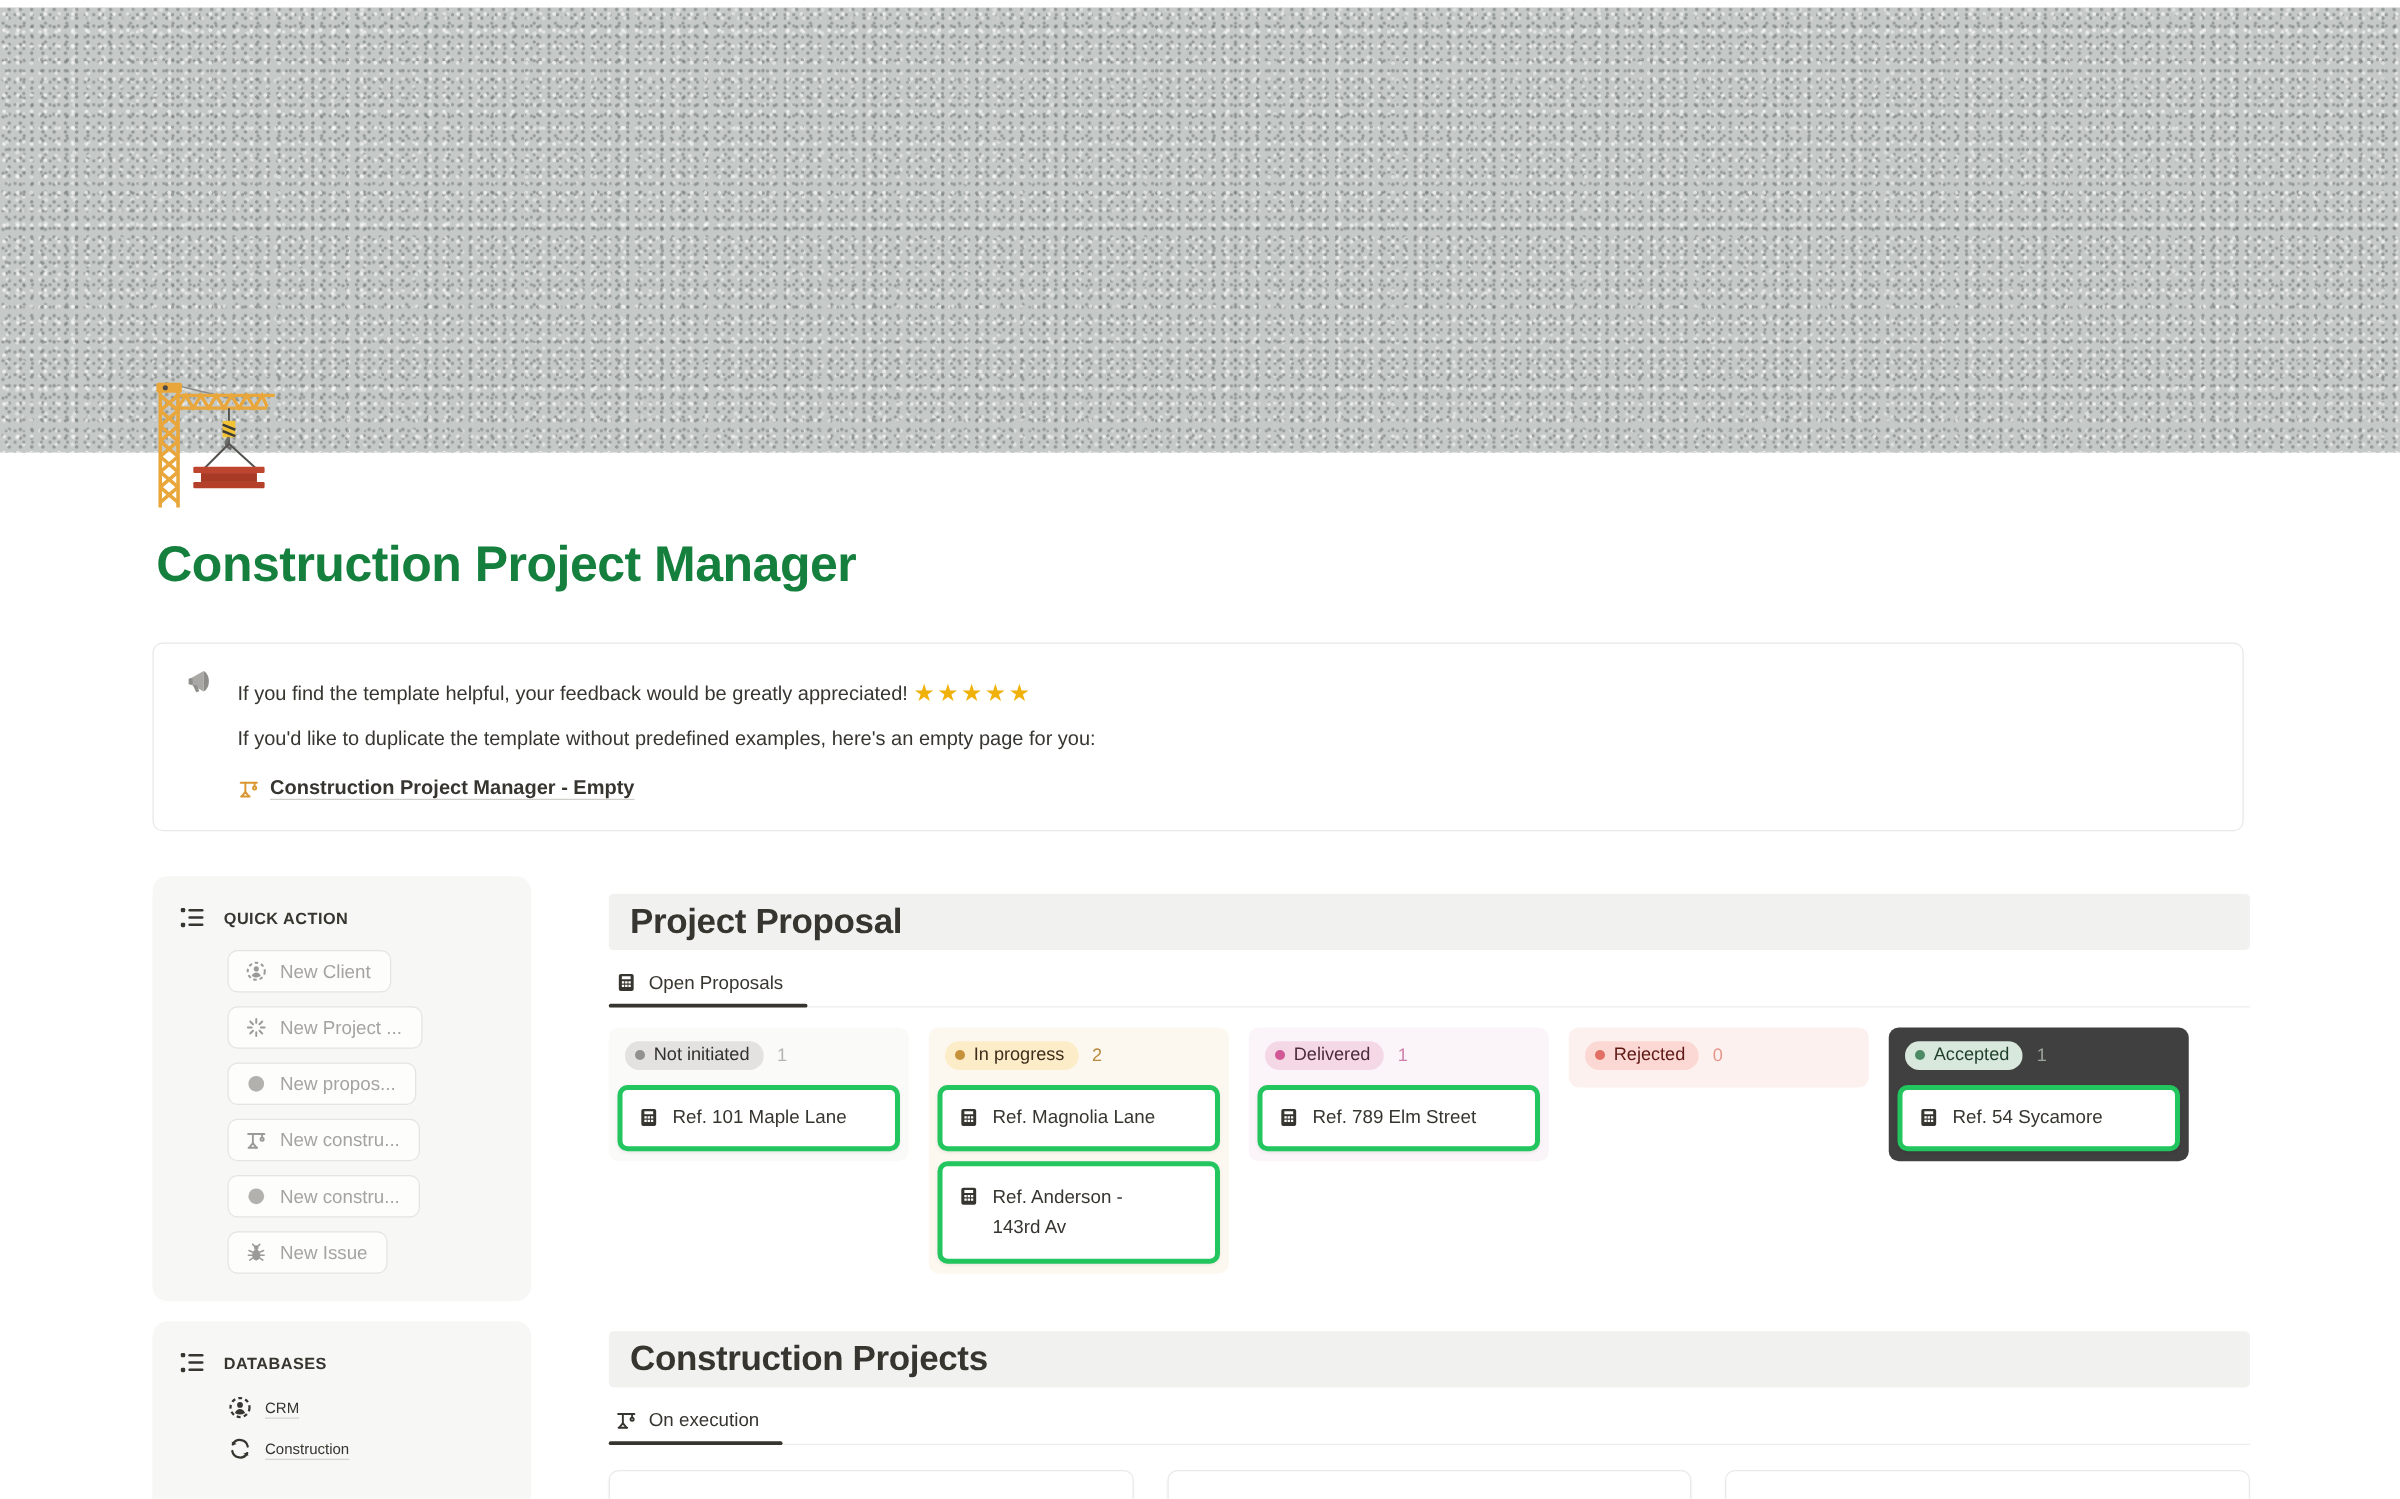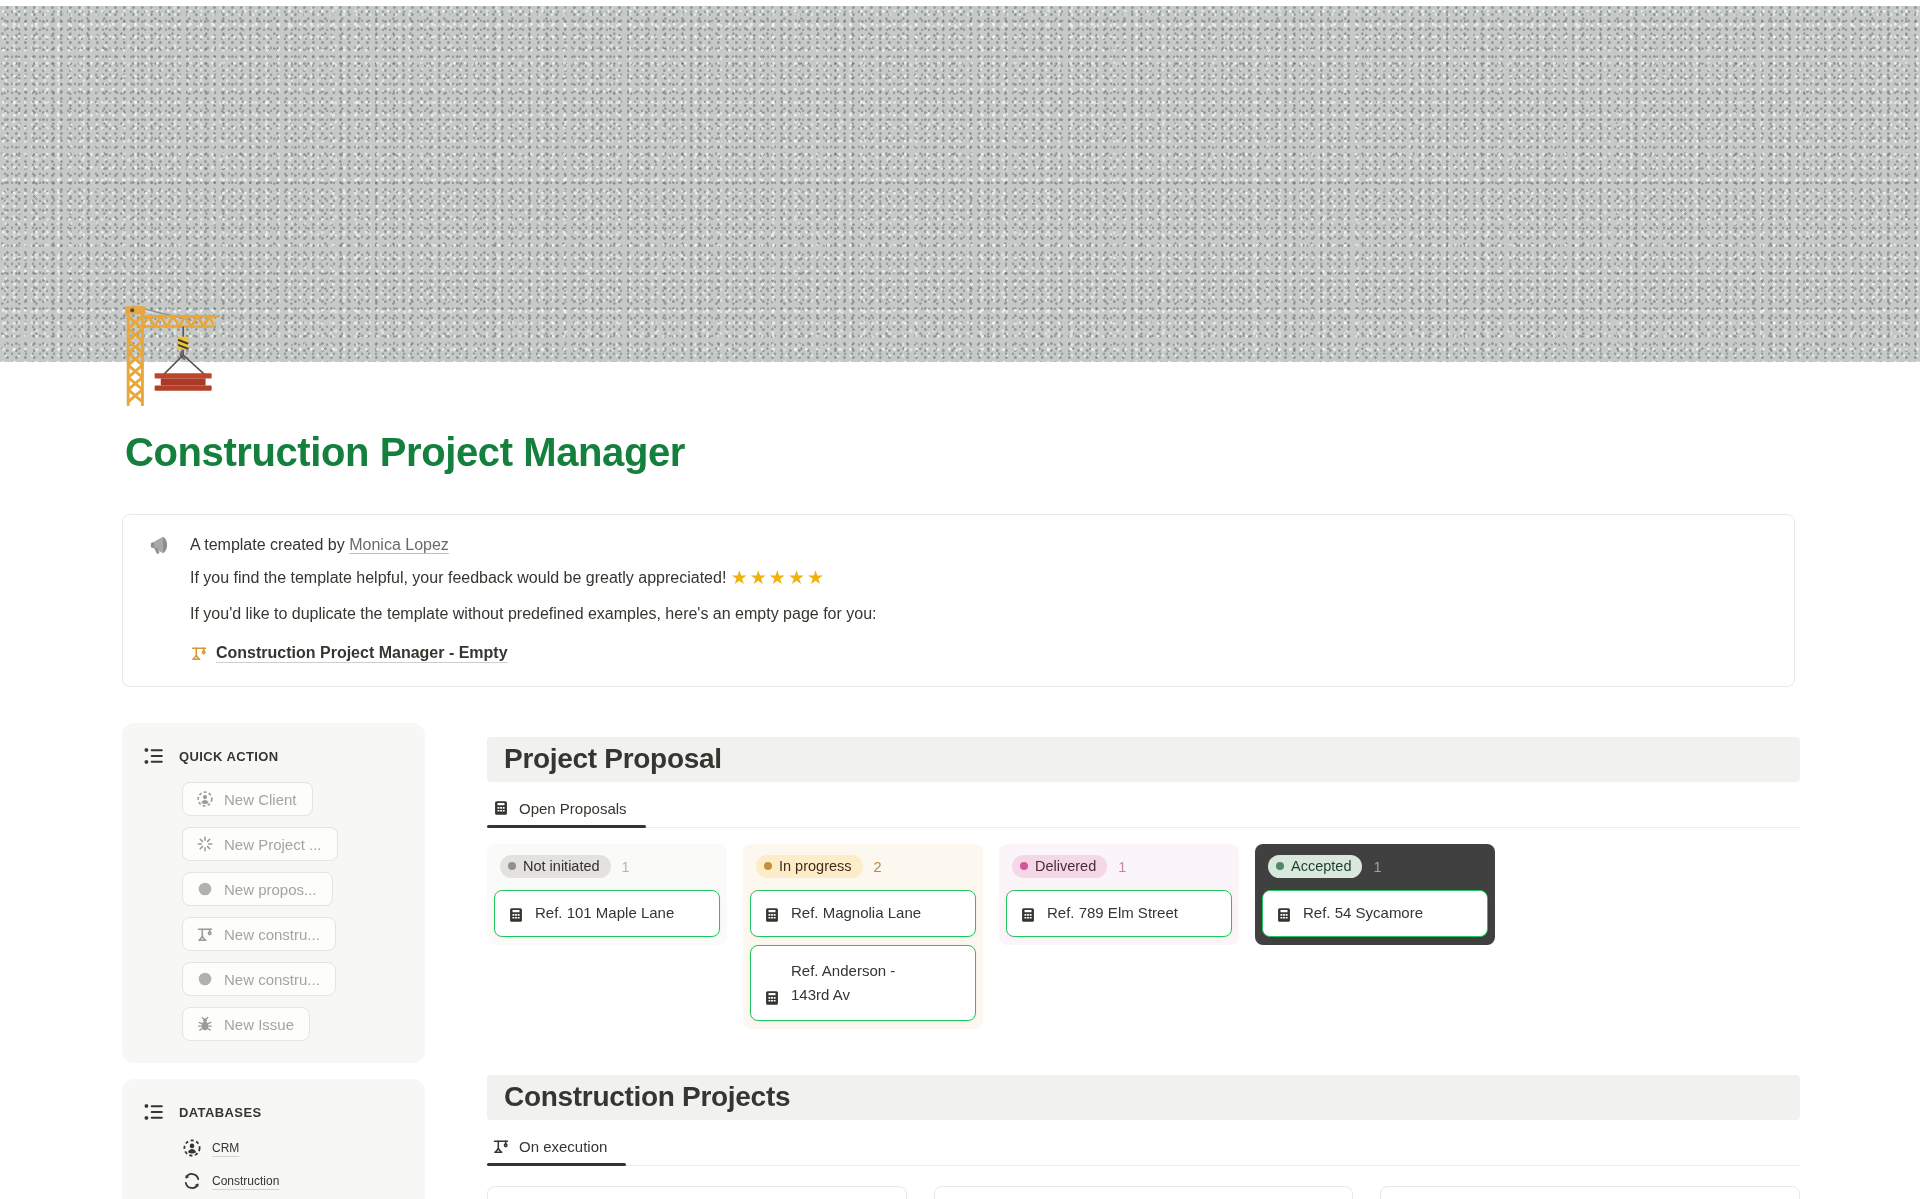--- a/index.html
+++ b/index.html
@@ -106,23 +106,23 @@
     border-radius:20px; font-size:14.5px; font-weight:500; cursor:pointer;
   }
   .dot { width:8px; height:8px; border-radius:50%; }
   .count { font-size:14.5px; }
   .c0 .pill { background:#e3e2e0; color:#32302c; } .c0 .dot { background:#91918e; } .c0 .count { color:#b5b4b1; }
   .c1 .pill { background:#fdecc8; color:#402c1b; } .c1 .dot { background:#c5913a; } .c1 .count { color:#b98b3f; }
   .c2 .pill { background:#f4d8e6; color:#4c2a3d; } .c2 .dot { background:#d15796; } .c2 .count { color:#cd7fa9; }
   .c3 .pill { background:#fbd8d3; color:#5d1715; } .c3 .dot { background:#e16f64; } .c3 .count { color:#e8968c; }
   .c4 .pill { background:#d8e8dc; color:#1f3d2b; } .c4 .dot { background:#4d8a66; } .c4 .count { color:#9aa59c; }
   .bcard {
-    background:#fff; border:1px solid #22c55e; border-radius:8px;
+    background:#fff; border:4px solid #22c55e; border-radius:8px;
     box-shadow:0 1px 2px rgba(15,15,15,.04), 0 1px 4px rgba(15,15,15,.03);
-    padding:11px 12px 12px; display:flex; gap:10px; align-items:flex-end;
+    padding:11px 12px 12px; display:flex; gap:10px; align-items:flex-start;
     font-size:15px; font-weight:500; color:#37352f; line-height:22px; cursor:pointer;
   }
   .bcard + .bcard { margin-top:8px; }
   .bcard .ic { color:#37352f; margin-top:2px; }
   .bcard.tall { padding:13px 12px; line-height:24px; }
 
   
   .cards-row { margin-top:20px; display:flex; gap:27px; }
   .wcard {
     width:420px; height:48px; background:#fff; border:1px solid #e9e9e7;
@@ -223,21 +223,20 @@
 </div>
 
 <div class="doc">
   <h1 class="page-title">Construction Project Manager</h1>
 
   <div class="callout">
     <svg class="cicon" viewBox="0 0 28 28">
         <use href="#i-mega"></use>
       </svg>
     <div class="ctext">
-      <p class="p1"><span>A template created by </span><a class="gray-link">Monica Lopez</a></p>
       <p class="p2"><span>If you find the template helpful, your feedback would be greatly appreciated! </span><span class="stars">★★★★★</span></p>
       <p class="p3">If you'd like to duplicate the template without predefined examples, here's an empty page for you:</p>
       <p class="p4">
         <svg class="ic" viewBox="0 0 20 20" style="color:#d9962f">
             <use href="#i-crane"></use>
           </svg>
         <a class="page-link">Construction Project Manager - Empty</a>
       </p>
     </div>
   </div>
@@ -377,20 +376,29 @@
             <span class="count">1</span>
           </div>
           <div class="bcard">
             <svg class="ic" viewBox="0 0 20 20">
                 <use href="#i-table"></use>
               </svg>
             <span>Ref. 789 Elm Street</span>
           </div>
         </div>
 
+        <div class="bcol c3">
+          <div class="bhead" style="padding-bottom:6px">
+            <span class="pill">
+                <span class="dot"></span>
+                <span>Rejected</span>
+              </span>
+            <span class="count">0</span>
+          </div>
+        </div>
 
         <div class="bcol c4">
           <div class="bhead">
             <span class="pill">
                 <span class="dot"></span>
                 <span>Accepted</span>
               </span>
             <span class="count">1</span>
           </div>
           <div class="bcard">

